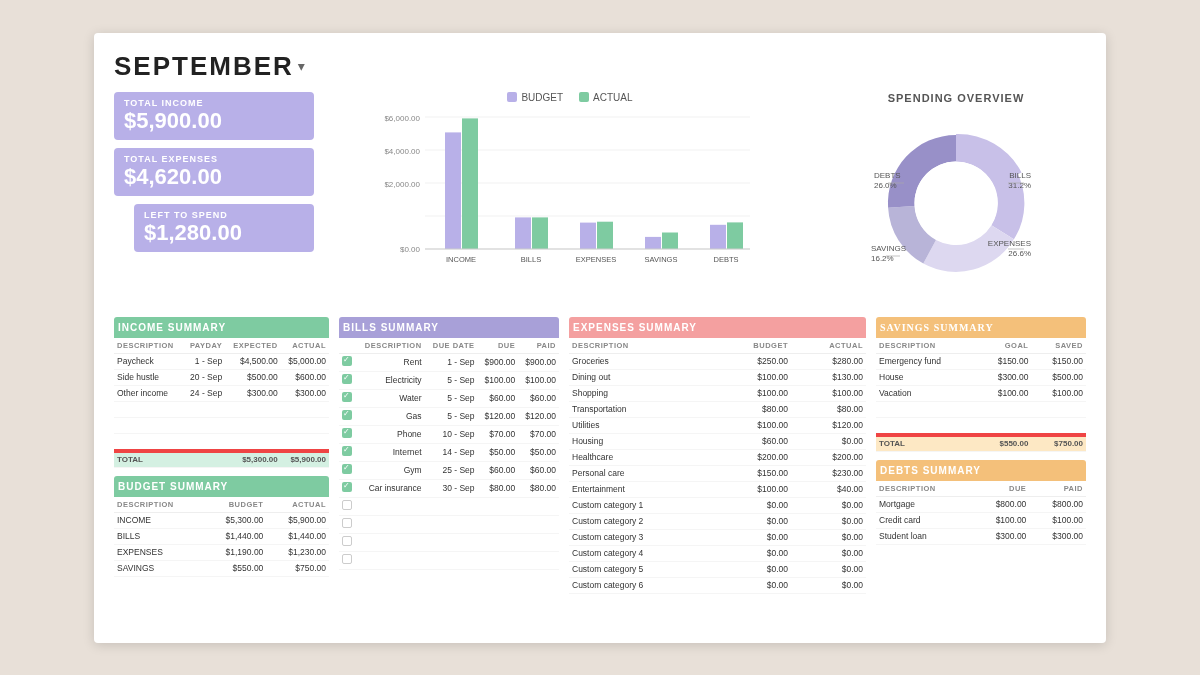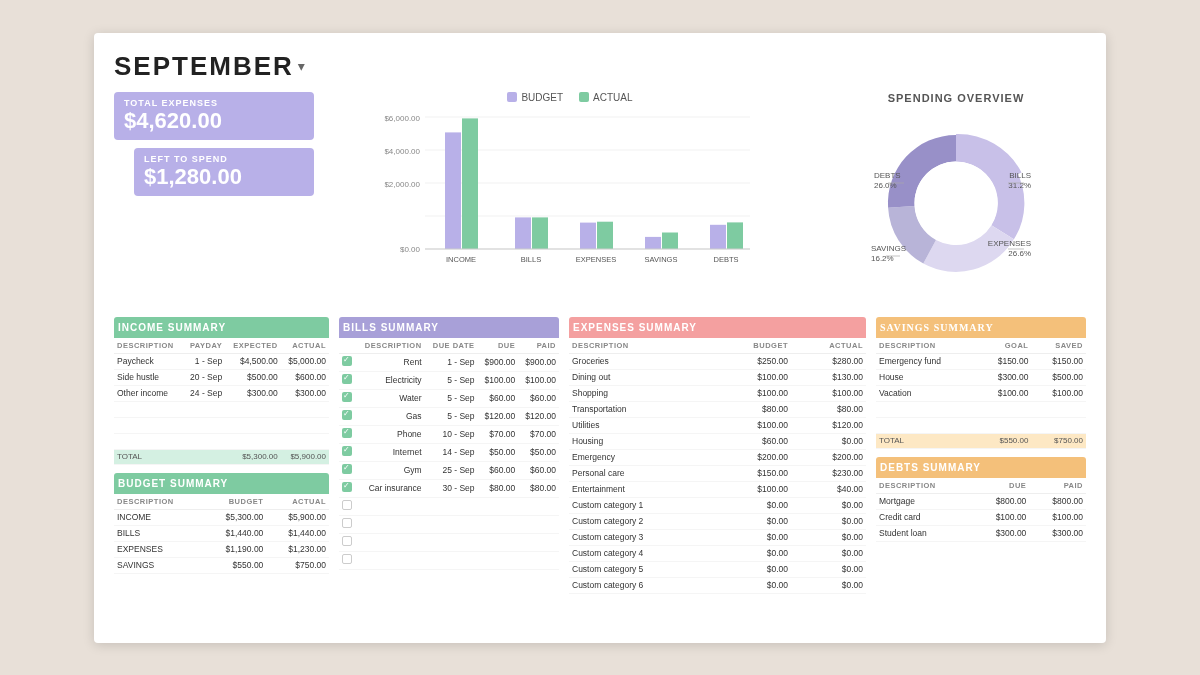--- a/index.html
+++ b/index.html
@@ -166,23 +166,23 @@
     }
     .data-table th:first-child { text-align: left; }
     .data-table td {
       padding: 2.5px 3px;
       border-bottom: 1px solid #f5f5f5;
       color: #333;
       text-align: right;
     }
     .data-table td:first-child { text-align: left; }
     .data-table tr.total-row td {
-      font-weight: 400;
+      font-weight: 700;
       font-size: 8px;
-      border-top: 1px solid #ef4444;
+      border-top: 4px solid #ef4444;
       color: #555;
     }
     .table-total-income { background: #d4f0e2; }
     .table-total-savings { background: #fde8c4; }
 
     .checkbox-cell {
       width: 12px;
       text-align: center;
     }
     .cb-checked {
@@ -215,20 +215,24 @@
 <div class="main-card">
 
   <div class="header-row">
     <span class="month-title">SEPTEMBER</span>
     <span class="month-arrow">▾</span>
   </div>
 
   <div class="top-section">
 
     <div class="left-kpis">
+      <div class="kpi-card income">
+        <div class="kpi-label">TOTAL INCOME</div>
+        <div class="kpi-value">$5,900.00</div>
+      </div>
       <div class="kpi-card expenses">
         <div class="kpi-label">TOTAL EXPENSES</div>
         <div class="kpi-value">$4,620.00</div>
       </div>
       <div class="kpi-card left">
         <div class="kpi-label">LEFT TO SPEND</div>
         <div class="kpi-value">$1,280.00</div>
       </div>
     </div>
 
@@ -562,21 +566,21 @@
               <td>Utilities</td>
               <td>$100.00</td>
               <td>$120.00</td>
             </tr>
             <tr>
               <td>Housing</td>
               <td>$60.00</td>
               <td>$0.00</td>
             </tr>
             <tr>
-              <td>Emergency</td>
+              <td>Healthcare</td>
               <td>$200.00</td>
               <td>$200.00</td>
             </tr>
             <tr>
               <td>Personal care</td>
               <td>$150.00</td>
               <td>$230.00</td>
             </tr>
             <tr>
               <td>Entertainment</td>

